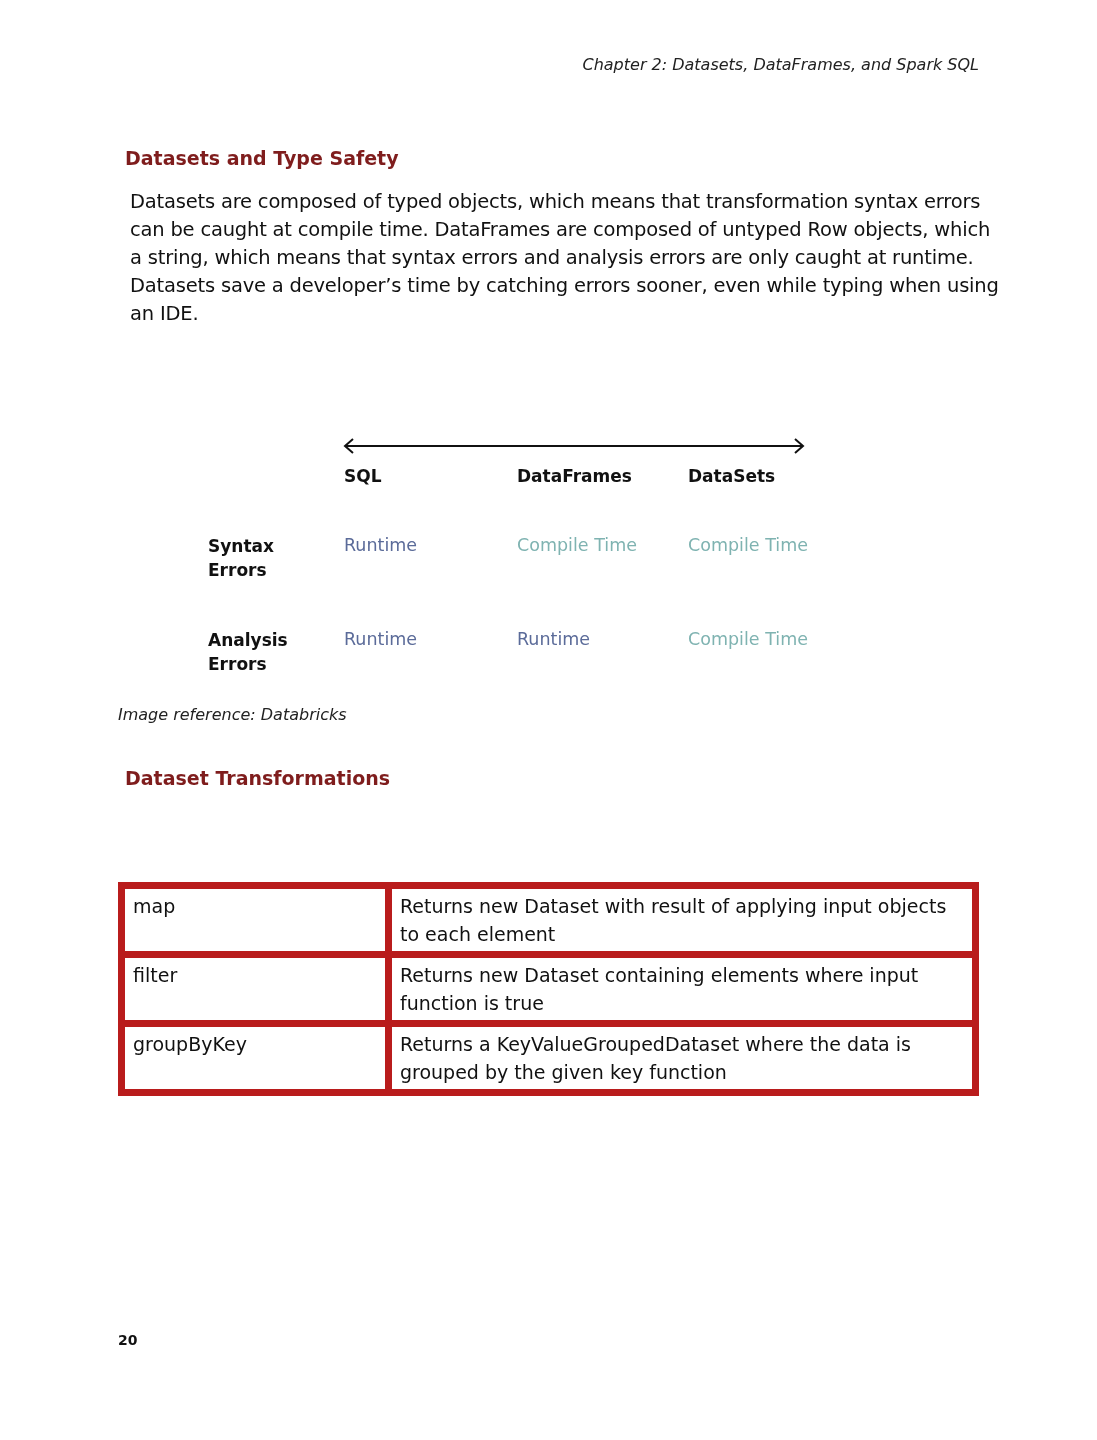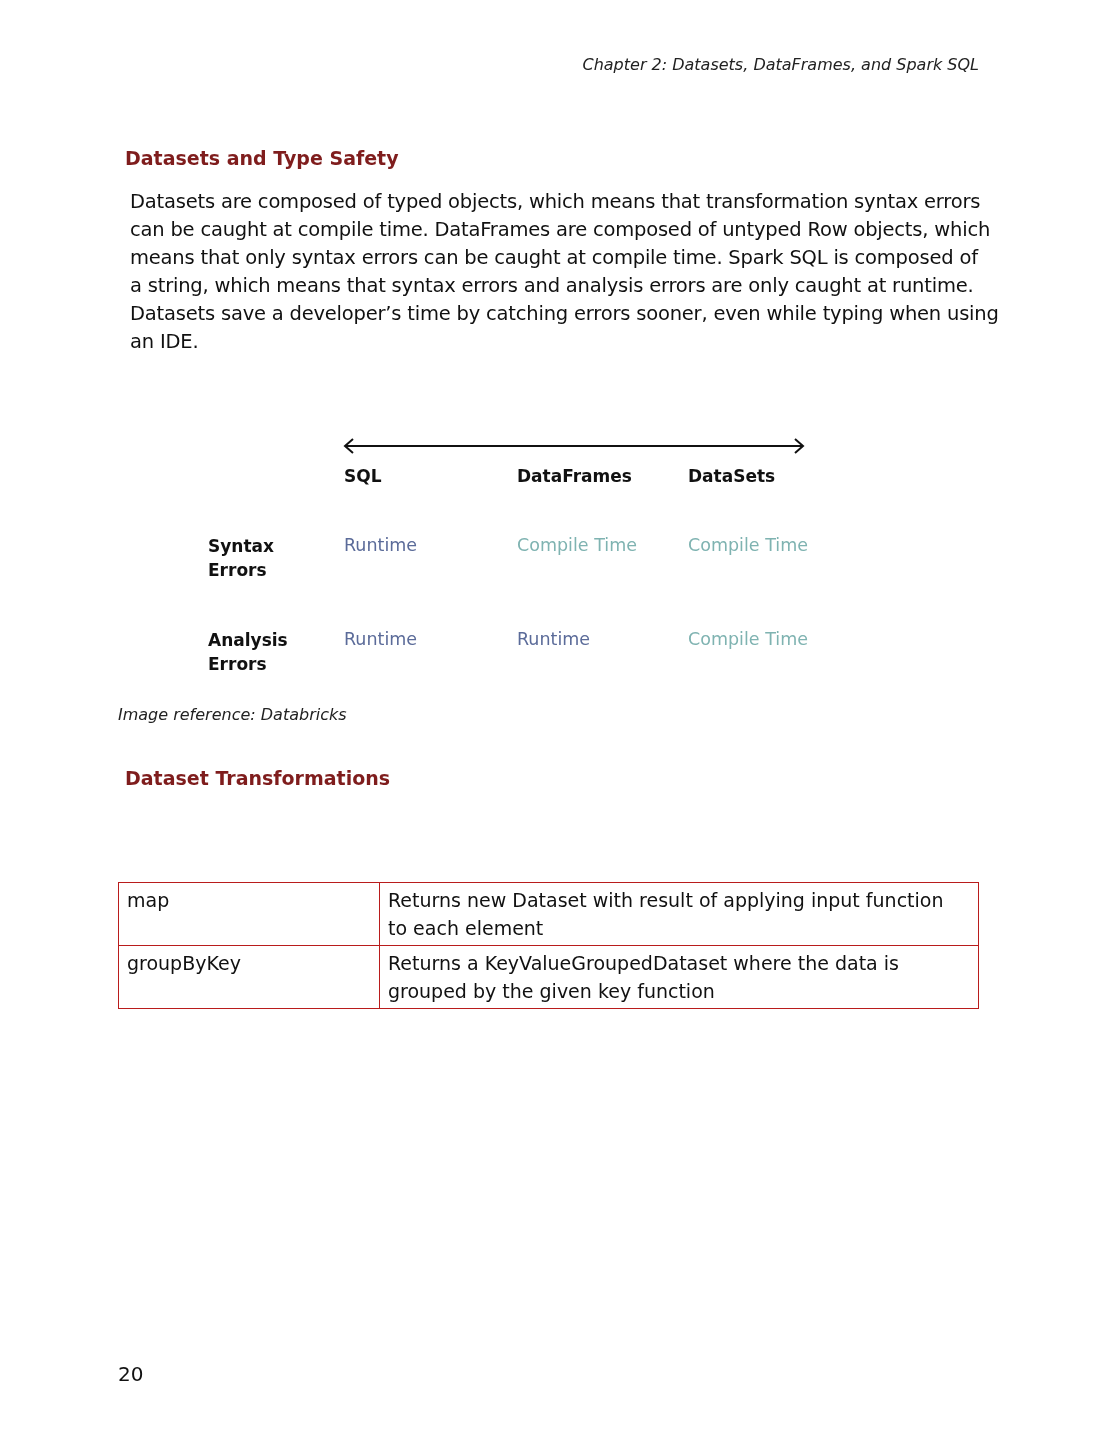--- a/index.html
+++ b/index.html
@@ -9,35 +9,34 @@
   .para { position: absolute; left: 118px; width: 870px; font-size: 19.5px; line-height: 28px; color: #111; margin: 12px; letter-spacing: -0.2px; }
   .diagram { position: absolute; left: 0; top: 430px; width: 998px; height: 260px; }
   .arrow { position: absolute; left: 343px; top: 8px; width: 462px; height: 16px; }
   .col-head { position: absolute; top: 36px; font-size: 17px; font-weight: bold; color: #111; }
   .row-label { position: absolute; left: 208px; font-size: 17px; font-weight: bold; line-height: 24px; color: #111; }
   .cell { position: absolute; font-size: 17.5px; }
   .runtime { color: #5b6b99; }
   .compile { color: #7fb3b1; }
   .caption { position: absolute; left: 118px; top: 705px; font-size: 16px; font-style: italic; color: #222; }
   table.tx { position: absolute; left: 118px; top: 882px; width: 861px; border-collapse: collapse; font-size: 19px; line-height: 28px; }
-  table.tx td { border: 1px solid #b91c1c; vertical-align: top; padding: 3px 8px 3px 8px; }
+  table.tx td { border: 7px solid #b91c1c; vertical-align: top; padding: 3px 8px 3px 8px; }
   table.tx td.name { width: 244px; }
-  .page-number { position: absolute; left: 118px; top: 1362px; font-size: 20px; color: #111; }
+  .page-number { position: absolute; left: 118px; top: 1332px; font-size: 14px; color: #111; font-weight: bold; }
 </style>
 </head>
 <body>
 
 <div class="header">Chapter 2: Datasets, DataFrames, and Spark SQL</div>
 
 <h2 class="h2" style="top:140px">Datasets and Type Safety</h2>
 
 <div class="para" style="top:176px">
   <div>Datasets are composed of typed objects, which means that transformation syntax errors</div>
   <div>can be caught at compile time. DataFrames are composed of untyped Row objects, which</div>
-  <div>means that only syntax errors can be caught at compile time. Spark SQL is composed of</div>
   <div>a string, which means that syntax errors and analysis errors are only caught at runtime.</div>
   <div>Datasets save a developer’s time by catching errors sooner, even while typing when using</div>
   <div>an IDE.</div>
 </div>
 
 <div class="diagram">
   <svg class="arrow" viewBox="0 0 462 16">
     <line x1="2" y1="8" x2="460" y2="8" stroke="#111" stroke-width="2"></line>
     <polyline points="10,1 2,8 10,15" fill="none" stroke="#111" stroke-width="2"></polyline>
     <polyline points="452,1 460,8 452,15" fill="none" stroke="#111" stroke-width="2"></polyline>
@@ -69,22 +68,29 @@
 <h2 class="h2" style="top:760px">Dataset Transformations</h2>
 
 <div class="para" style="top:795px">
 </div>
 
 <table class="tx">
   <tbody>
       <tr>
     <td class="name">map</td>
     <td>
-      <div>Returns new Dataset with result of applying input function</div>
+      <div>Returns new Dataset with result of applying input objects</div>
       <div>to each element</div>
+    </td>
+  </tr>
+  <tr>
+    <td class="name">filter</td>
+    <td>
+      <div>Returns new Dataset containing elements where input</div>
+      <div>function is true</div>
     </td>
   </tr>
   <tr>
     <td class="name">groupByKey</td>
     <td>
       <div>Returns a KeyValueGroupedDataset where the data is</div>
       <div>grouped by the given key function</div>
     </td>
   </tr>
 </tbody>

